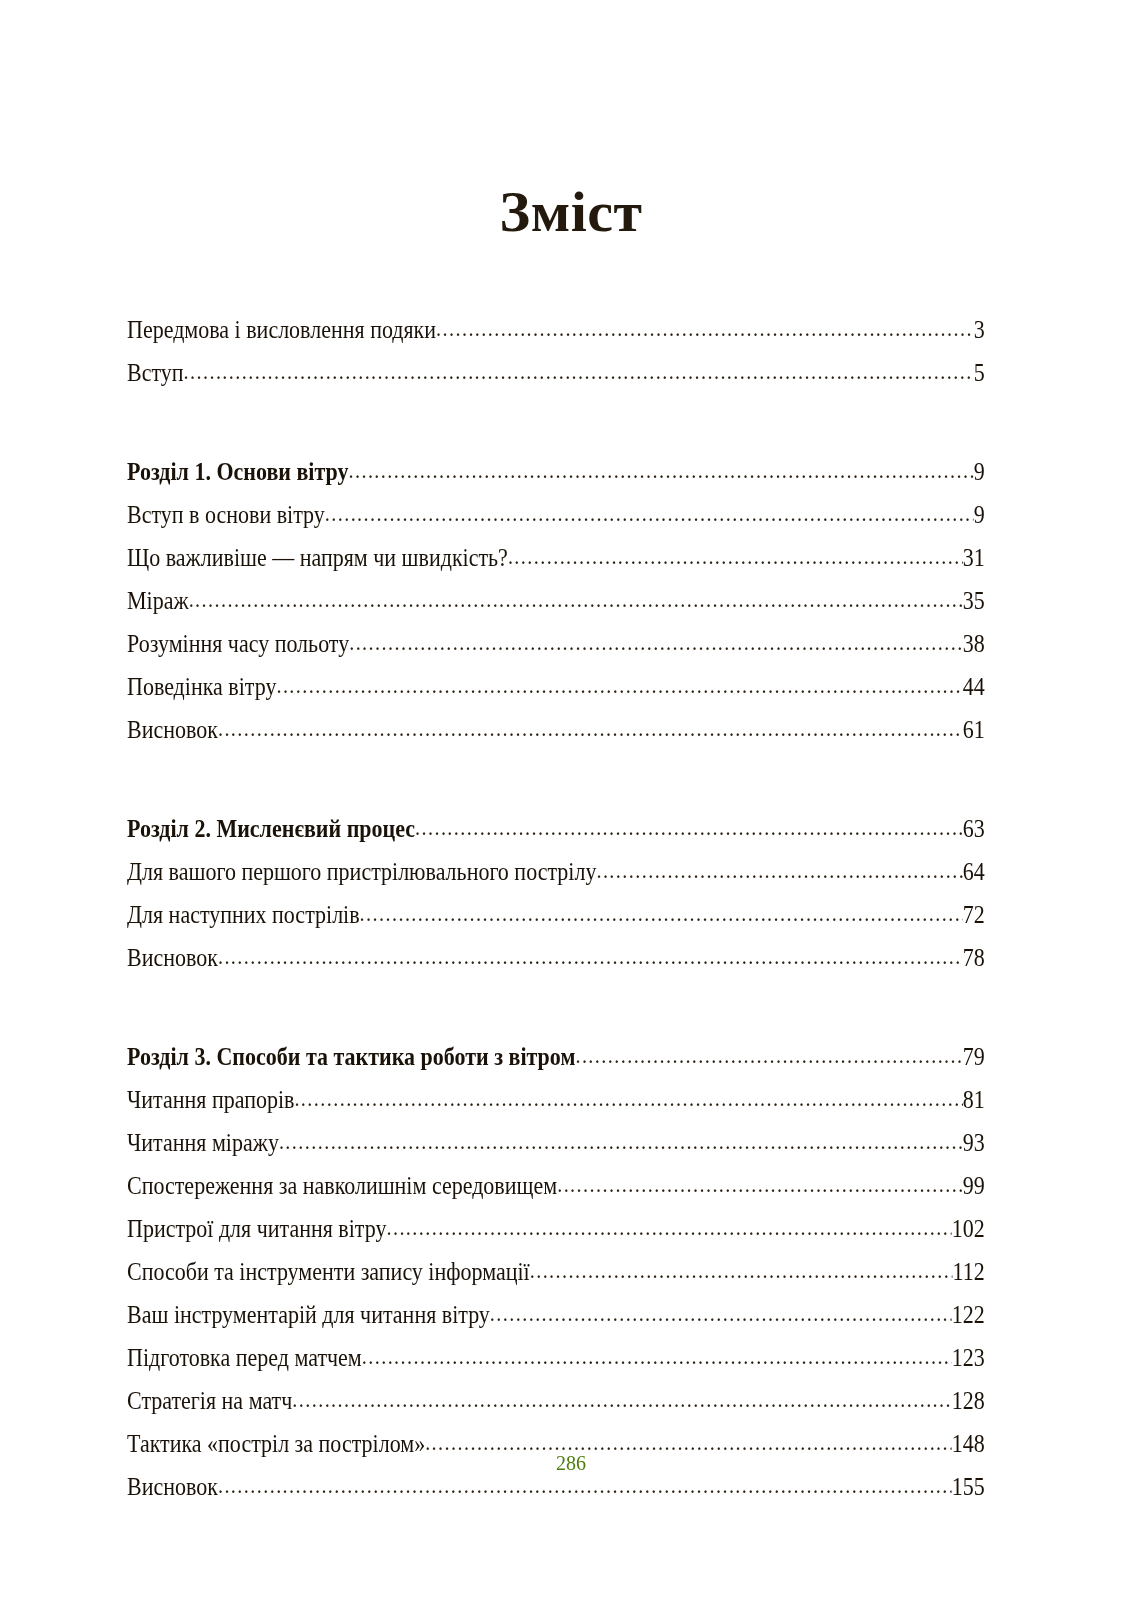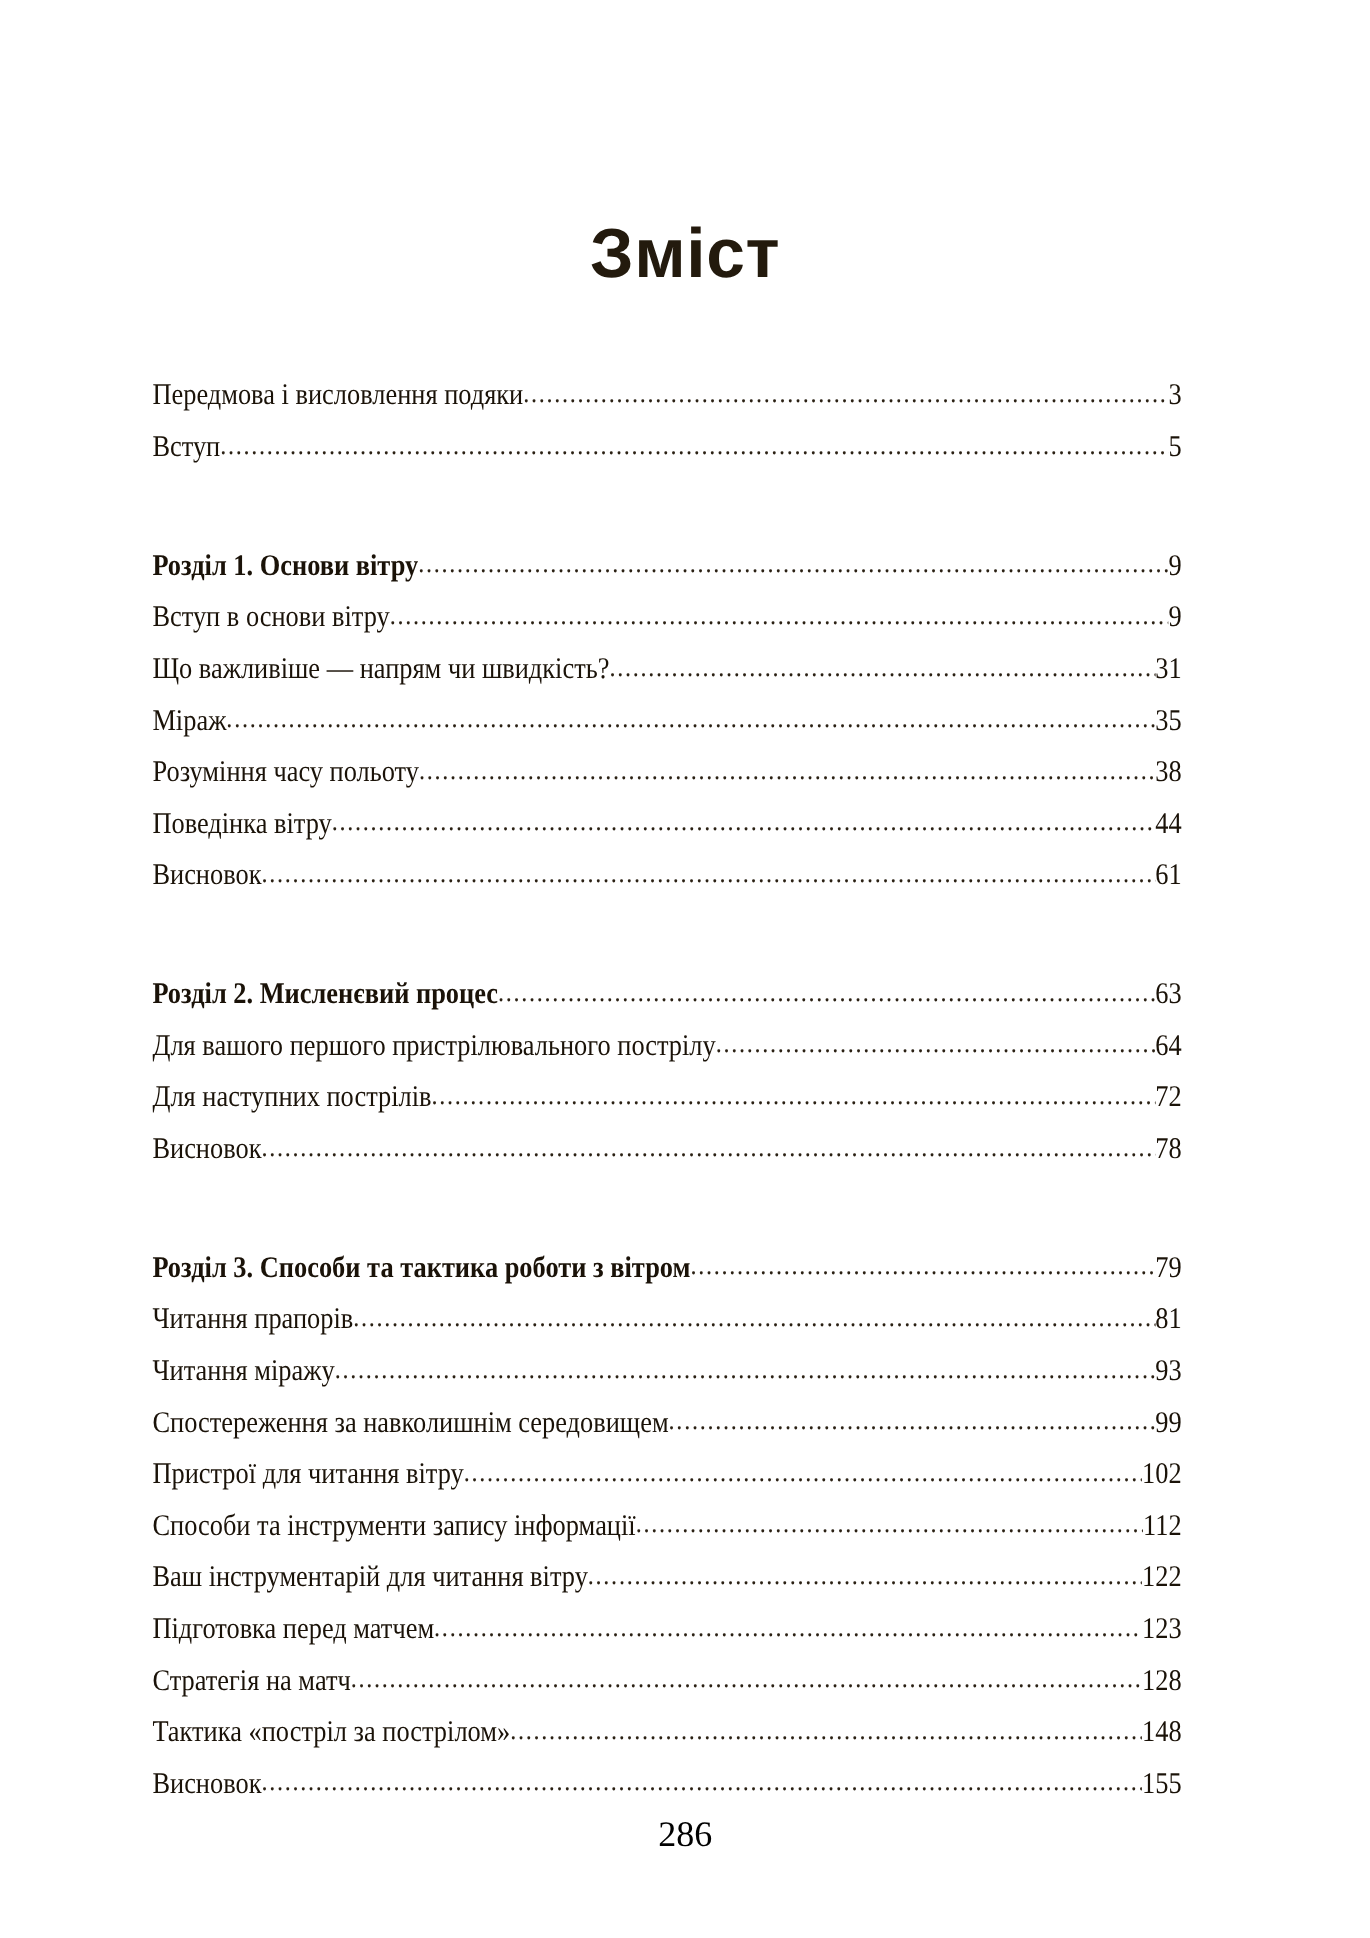--- a/index.html
+++ b/index.html
@@ -23,21 +23,21 @@
     background: #fff;
     overflow: hidden;
   }
 
   .toc-title {
     position: absolute;
     top: 178px;
     left: 0;
     width: 1142px;
     text-align: center;
-    font-family: Liberation Sans, sans-serif;
+    font-family: Liberation Serif, serif;
     font-weight: bold;
     font-size: 58px;
     line-height: 68px;
     letter-spacing: 0.5px;
     color: #231a0d;
   }
 
   .toc-body {
     position: absolute;
     top: 308px;
@@ -86,27 +86,27 @@
   .toc-row.chapter .label {
     font-weight: bold;
   }
 
   .toc-row.gap-before {
     margin-top: 56px;
   }
 
   .footer-page {
     position: absolute;
-    top: 1512px;
+    top: 1452px;
     left: 0;
     width: 1142px;
     text-align: center;
-    font-size: 30px;
+    font-size: 20px;
     font-family: "Liberation Serif", "DejaVu Serif", serif;
-    color: #000000;
+    color: #4d7c0f;
   }
 </style>
 </head>
 <body>
 
 <div class="page">
 
   <div class="toc-title">Зміст</div>
 
   <div class="toc-body">

